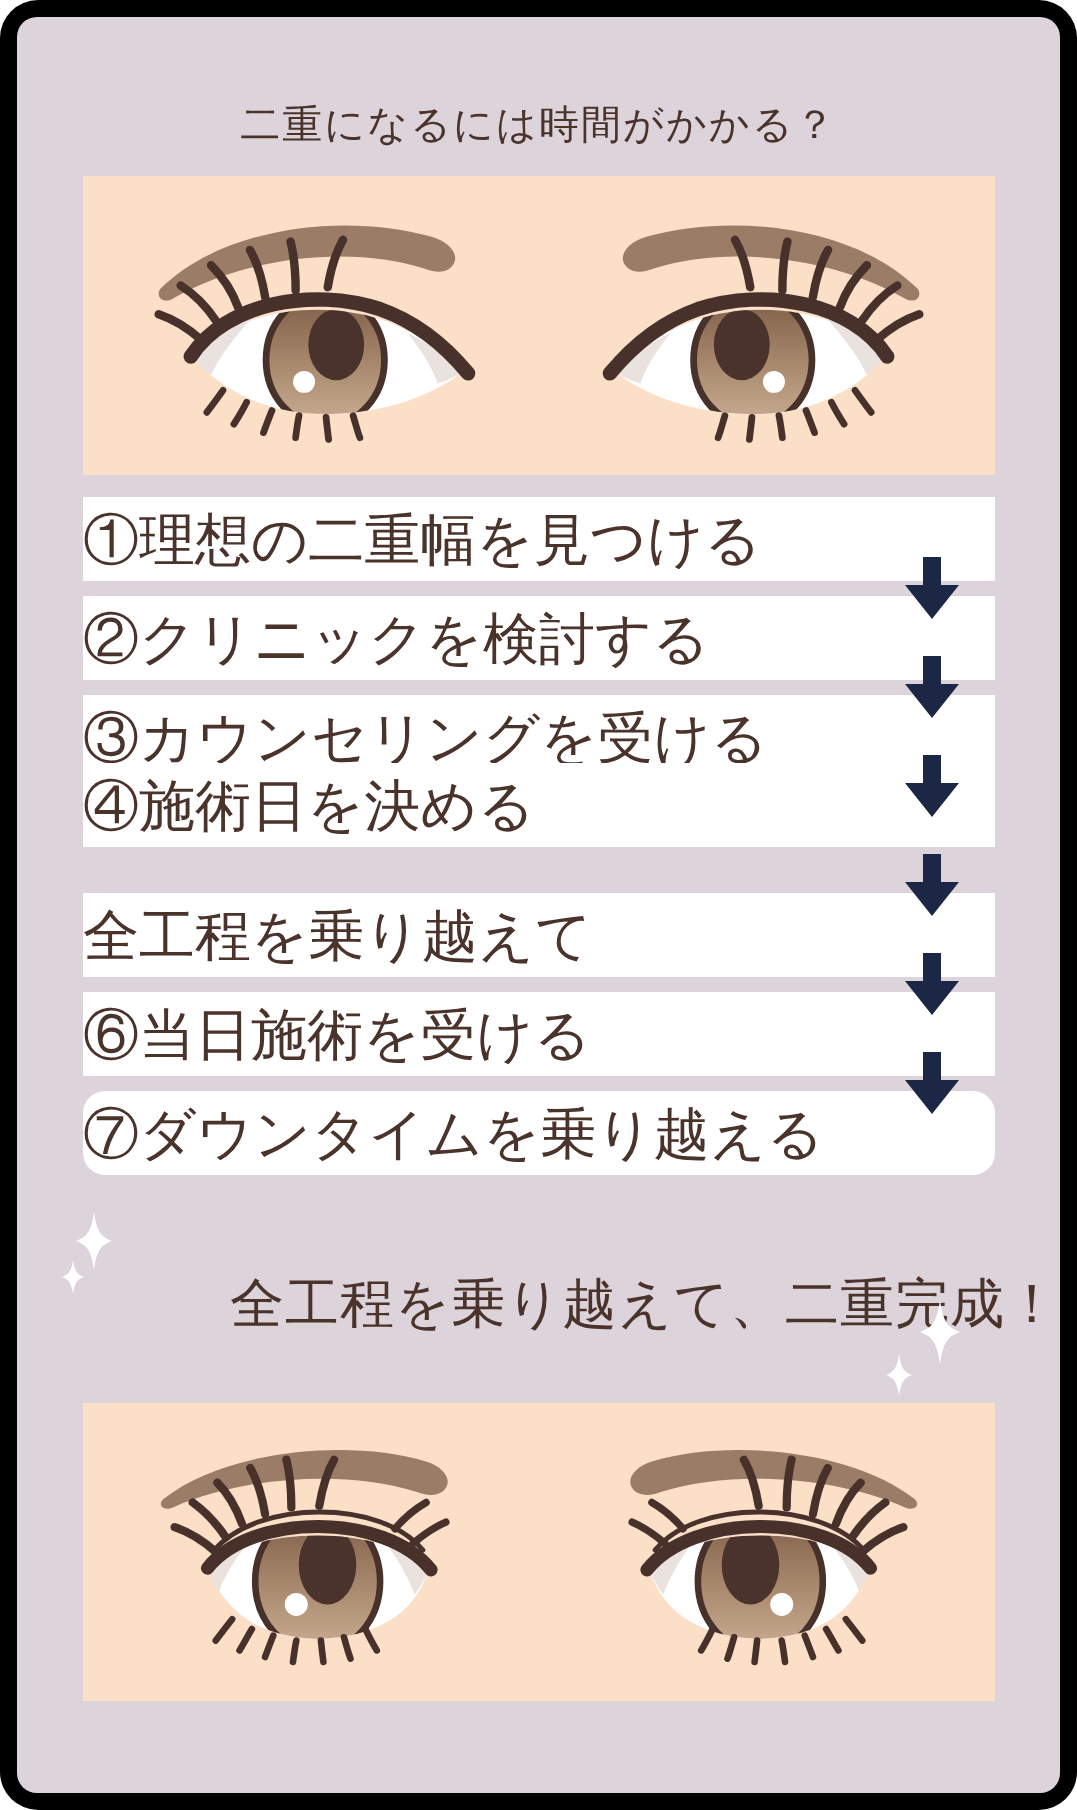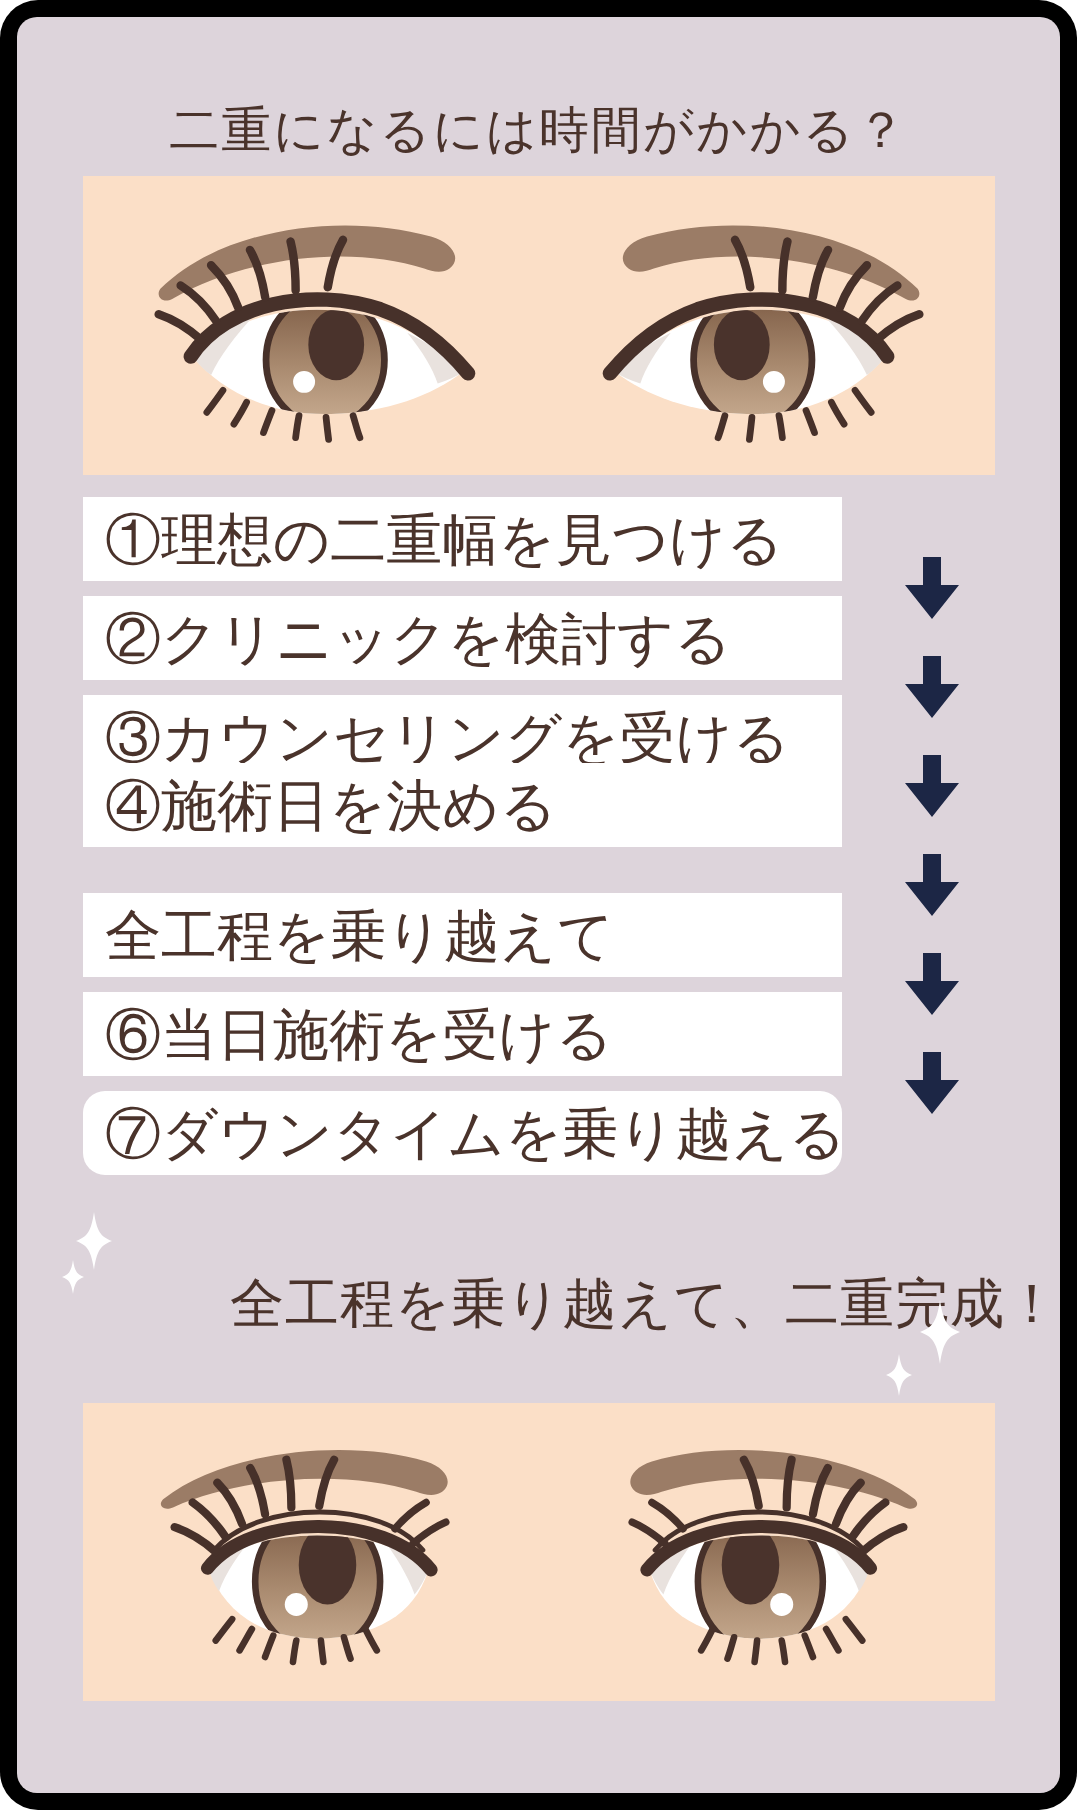--- a/index.html
+++ b/index.html
@@ -13,34 +13,34 @@
     --eye-outline:#47312a;
     --pupil:#4a332c;
     --sparkle:#ffffff;
   }
   *{margin:0;padding:0;box-sizing:border-box;}
   body{background:#ffffff;font-family:"Liberation Serif","DejaVu Serif",serif;}
   .canvas{position:relative;width:1077px;height:1810px;background:var(--frame);border-radius:38px;overflow:hidden;}
   .inner{position:absolute;inset:17px;background:var(--background);border-radius:20px;overflow:hidden;}
 
   .title{position:absolute;top:80px;left:0;right:0;text-align:center;
-         font-size:50px;letter-spacing:2px;color:var(--text);font-weight:500;white-space:nowrap;}
+         font-size:40px;letter-spacing:2px;color:var(--text);font-weight:500;white-space:nowrap;}
 
   .panel{position:absolute;left:66px;width:912px;background:var(--panel);}
   .panel-top{top:159px;height:299px;}
   .panel-bottom{top:1386px;height:298px;}
 
   .eye{position:absolute;display:block;}
   .panel-top .eye{width:372px;height:254px;top:18px;}
   .panel-bottom .eye{width:362px;height:263px;top:14px;}
   .eye-left{left:52px;}
   .eye-right{right:52px;transform:scaleX(-1);}
 
-  .step{position:absolute;left:66px;width:759px;height:84px;background:var(--step-bar);
-        color:var(--text);font-size:56px;line-height:86px;padding-left:22px;
+  .step{position:absolute;left:66px;width:912px;height:84px;background:var(--step-bar);
+        color:var(--text);font-size:56px;line-height:86px;
         white-space:nowrap;overflow:hidden;}
   .step1{top:480px;} .step2{top:579px;} .step3{top:678px;}
   .step4{top:746px;} .step5{top:876px;} .step6{top:975px;} .step7{top:1074px;border-radius:22px;}
 
   .arrow{position:absolute;left:888px;width:54px;height:62px;}
   .arrow1{top:540px;} .arrow2{top:639px;} .arrow3{top:738px;}
   .arrow4{top:837px;} .arrow5{top:936px;} .arrow6{top:1035px;}
   .arrow svg{display:block;width:100%;height:100%;}
 
   .message{position:absolute;top:1251px;left:0;right:0;text-align:right;

